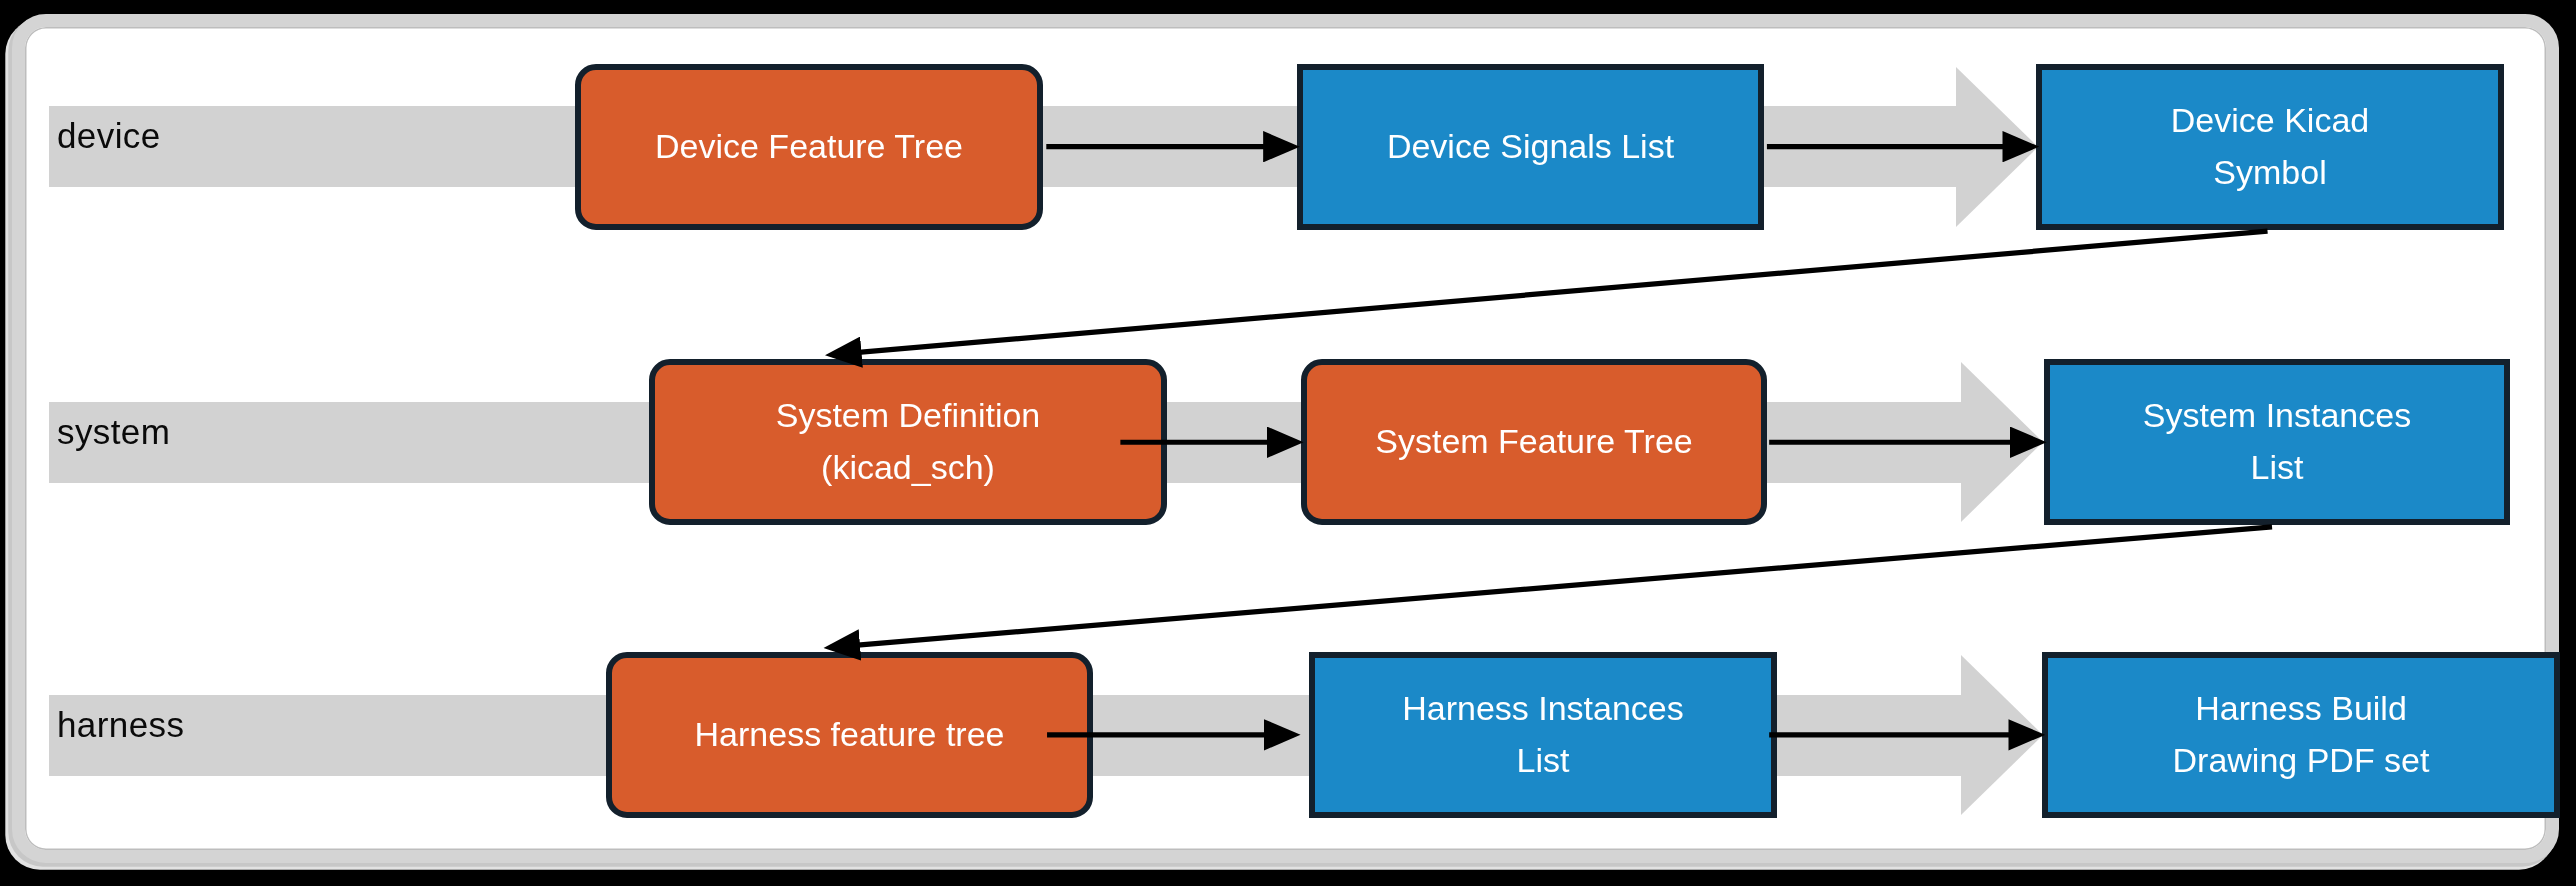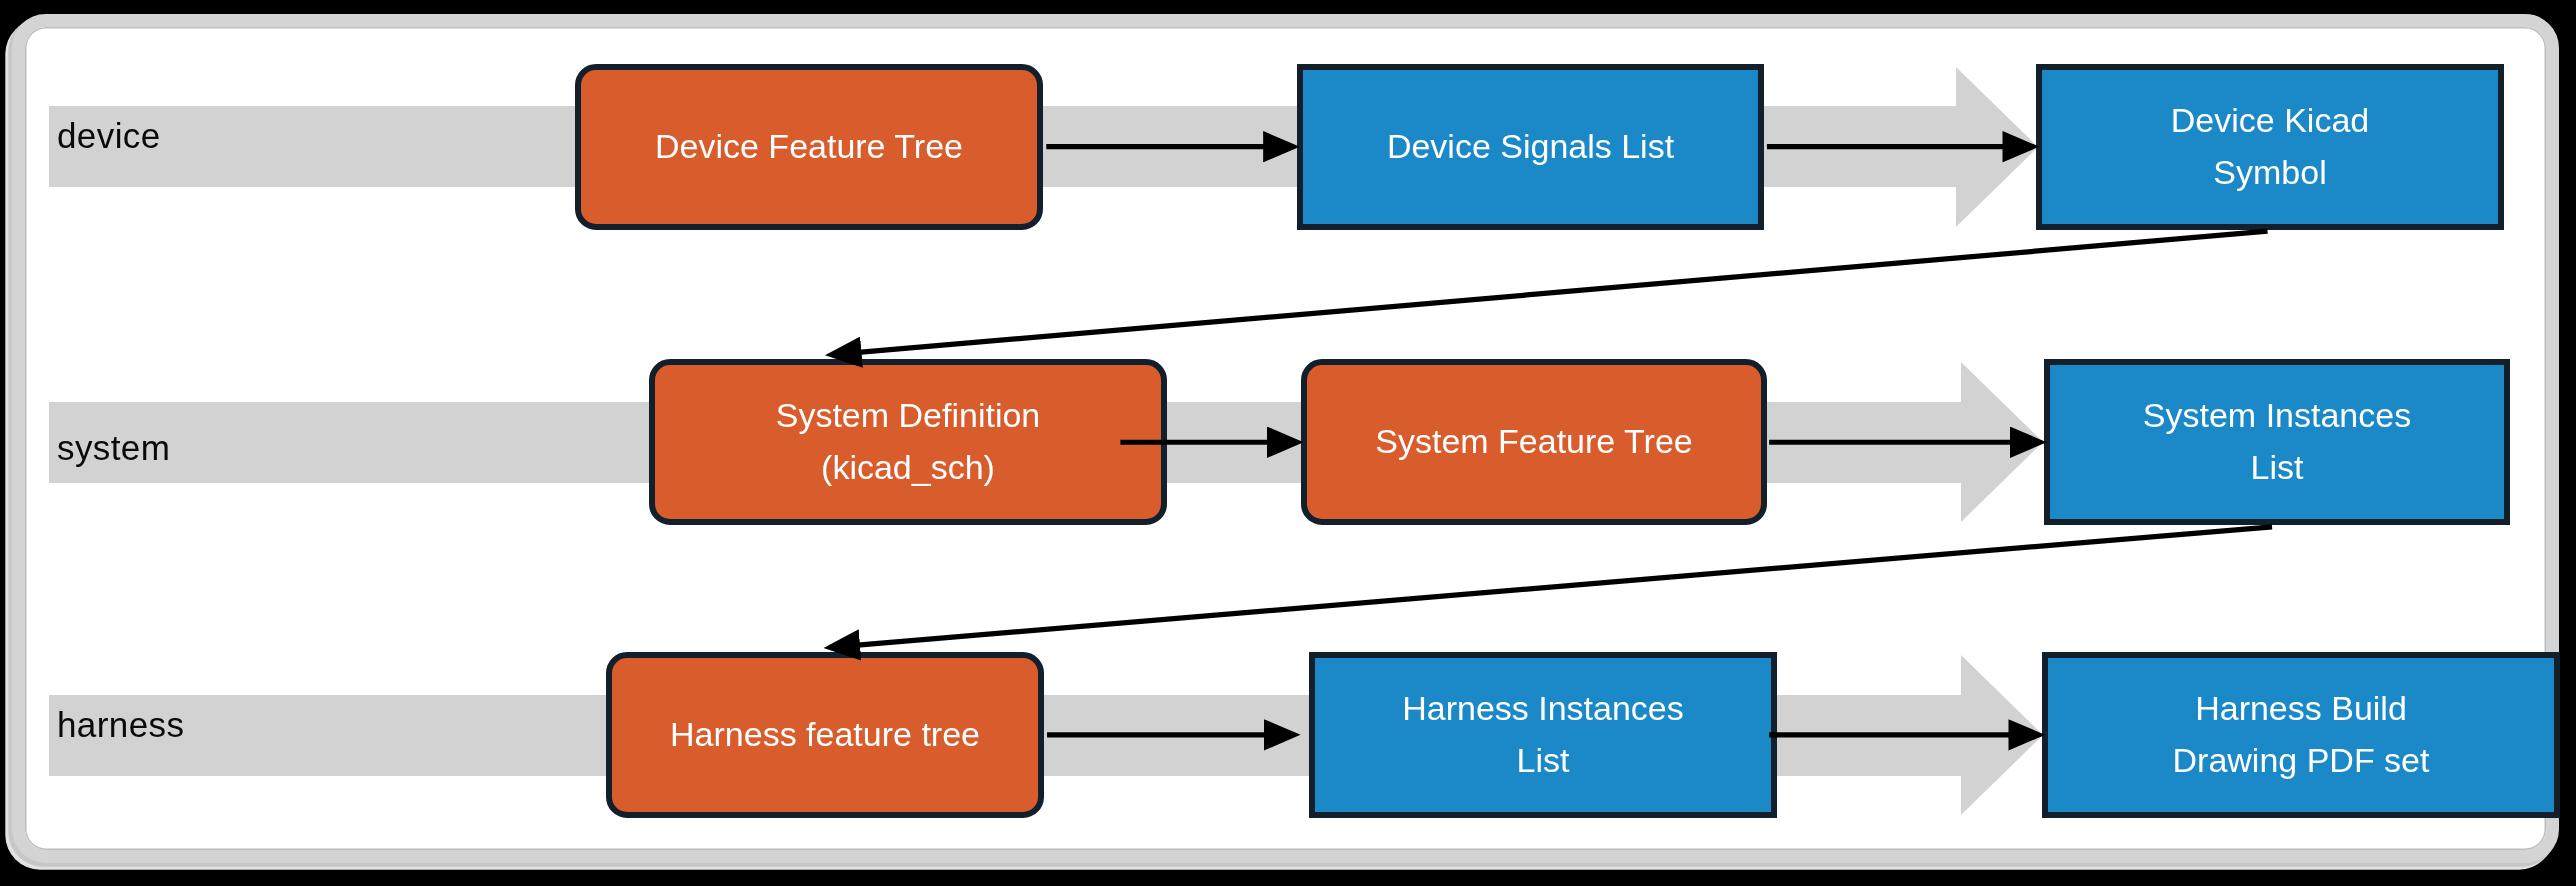--- a/index.html
+++ b/index.html
@@ -83,21 +83,21 @@
 <div class="stage">
 
   <div class="slide"></div>
 
   <div class="band" style="left:49px; top:106px; width:1908px;"></div>
   <div class="chevron" style="left:1956px; top:67px;"></div>
   <div class="band-label" style="left:57px; top:106px;">device</div>
 
   <div class="band" style="left:49px; top:402px; width:1914px;"></div>
   <div class="chevron" style="left:1961px; top:362px;"></div>
-  <div class="band-label" style="left:57px; top:402px;margin-top:16px;">system</div>
+  <div class="band-label" style="left:57px; top:402px;">system</div>
 
   <div class="band" style="left:49px; top:695px; width:1914px;"></div>
   <div class="chevron" style="left:1961px; top:655px;"></div>
   <div class="band-label" style="left:57px; top:695px;">harness</div>
 
   <div class="box orange" style="left:575px; top:64px; width:468px;">
     <div class="ln">Device Feature Tree</div>
     <div class="ln"></div>
   </div>
   <div class="box blue" style="left:2036px; top:64px; width:468px;">
@@ -115,21 +115,21 @@
   </div>
   <div class="box orange" style="left:1301px; top:359px; width:466px;">
     <div class="ln">System Feature Tree</div>
     <div class="ln"></div>
   </div>
   <div class="box blue" style="left:2044px; top:359px; width:466px;text-align:center;">
     <div class="ln">System Instances</div>
     <div class="ln">List</div>
   </div>
 
-  <div class="box orange" style="left:606px; top:652px; width:438px;">
+  <div class="box orange" style="left:606px; top:652px; width:487px;">
     <div class="ln">Harness feature tree</div>
     <div class="ln"></div>
   </div>
   <div class="box blue" style="left:1298px; top:652px; width:468px;margin-left:11px;">
     <div class="ln">Harness Instances</div>
     <div class="ln">List</div>
   </div>
   <div class="box blue" style="left:2042px; top:652px; width:518px;">
     <div class="ln">Harness Build</div>
     <div class="ln">Drawing PDF set</div>

